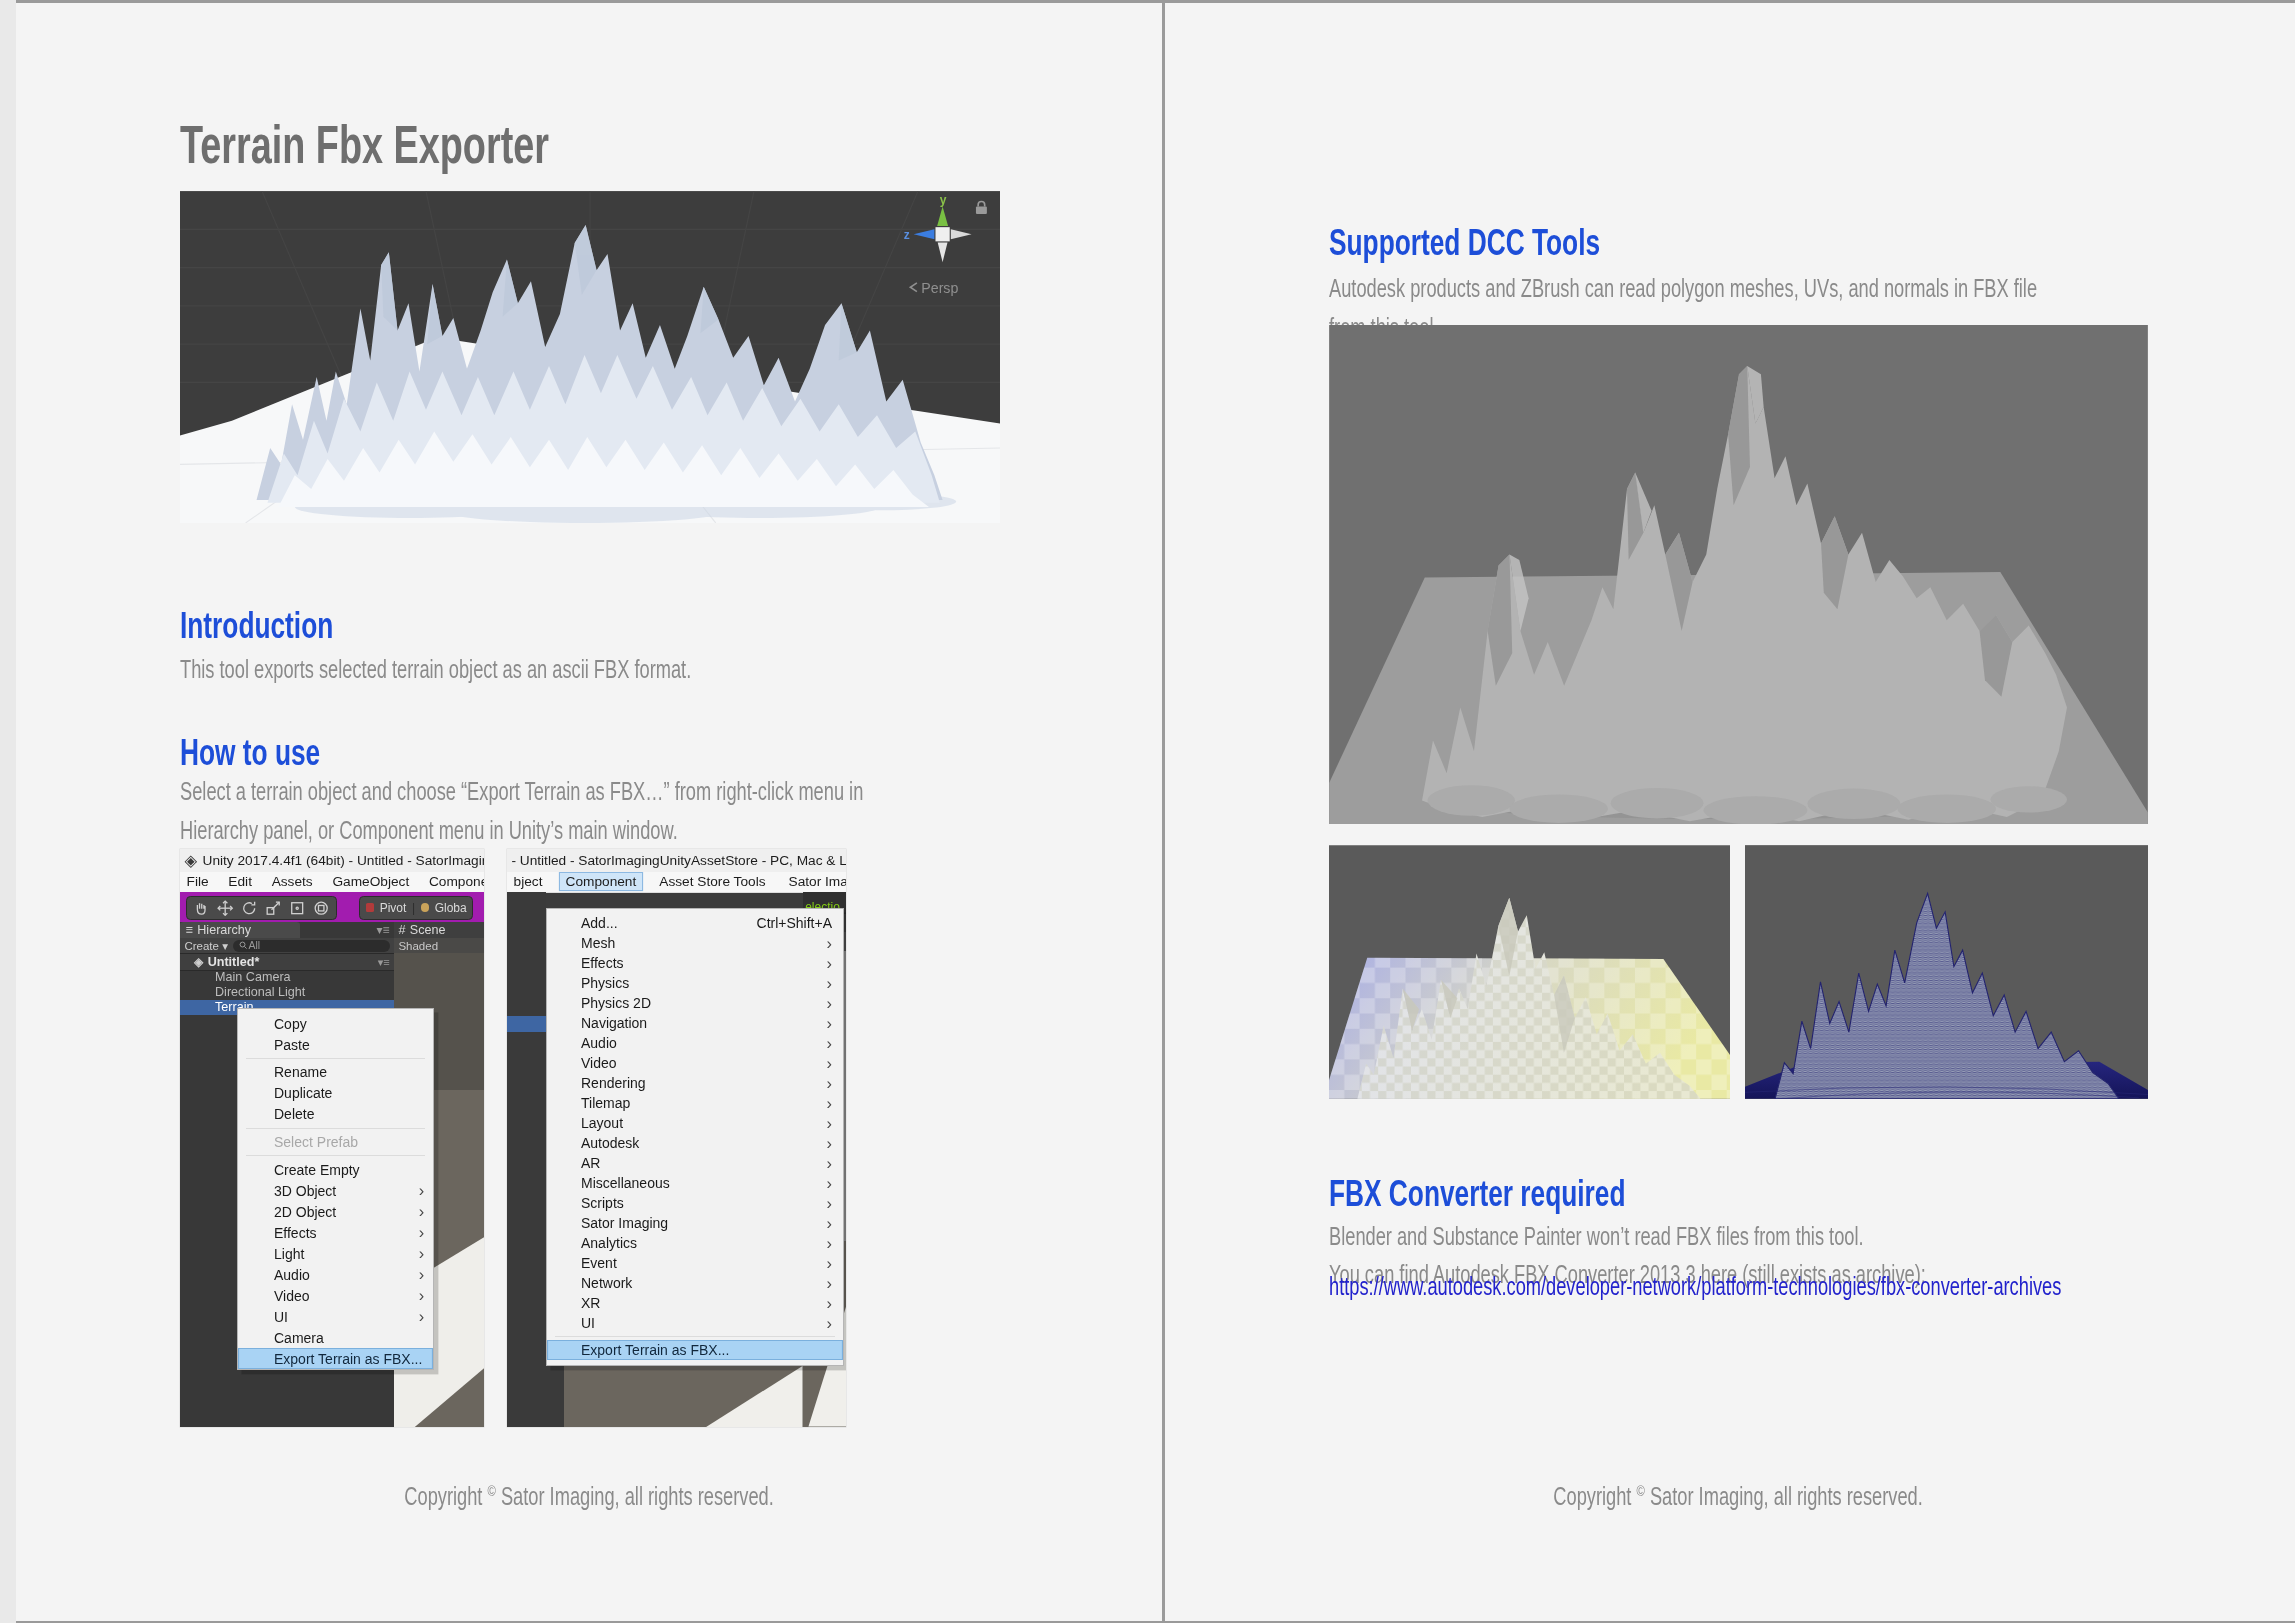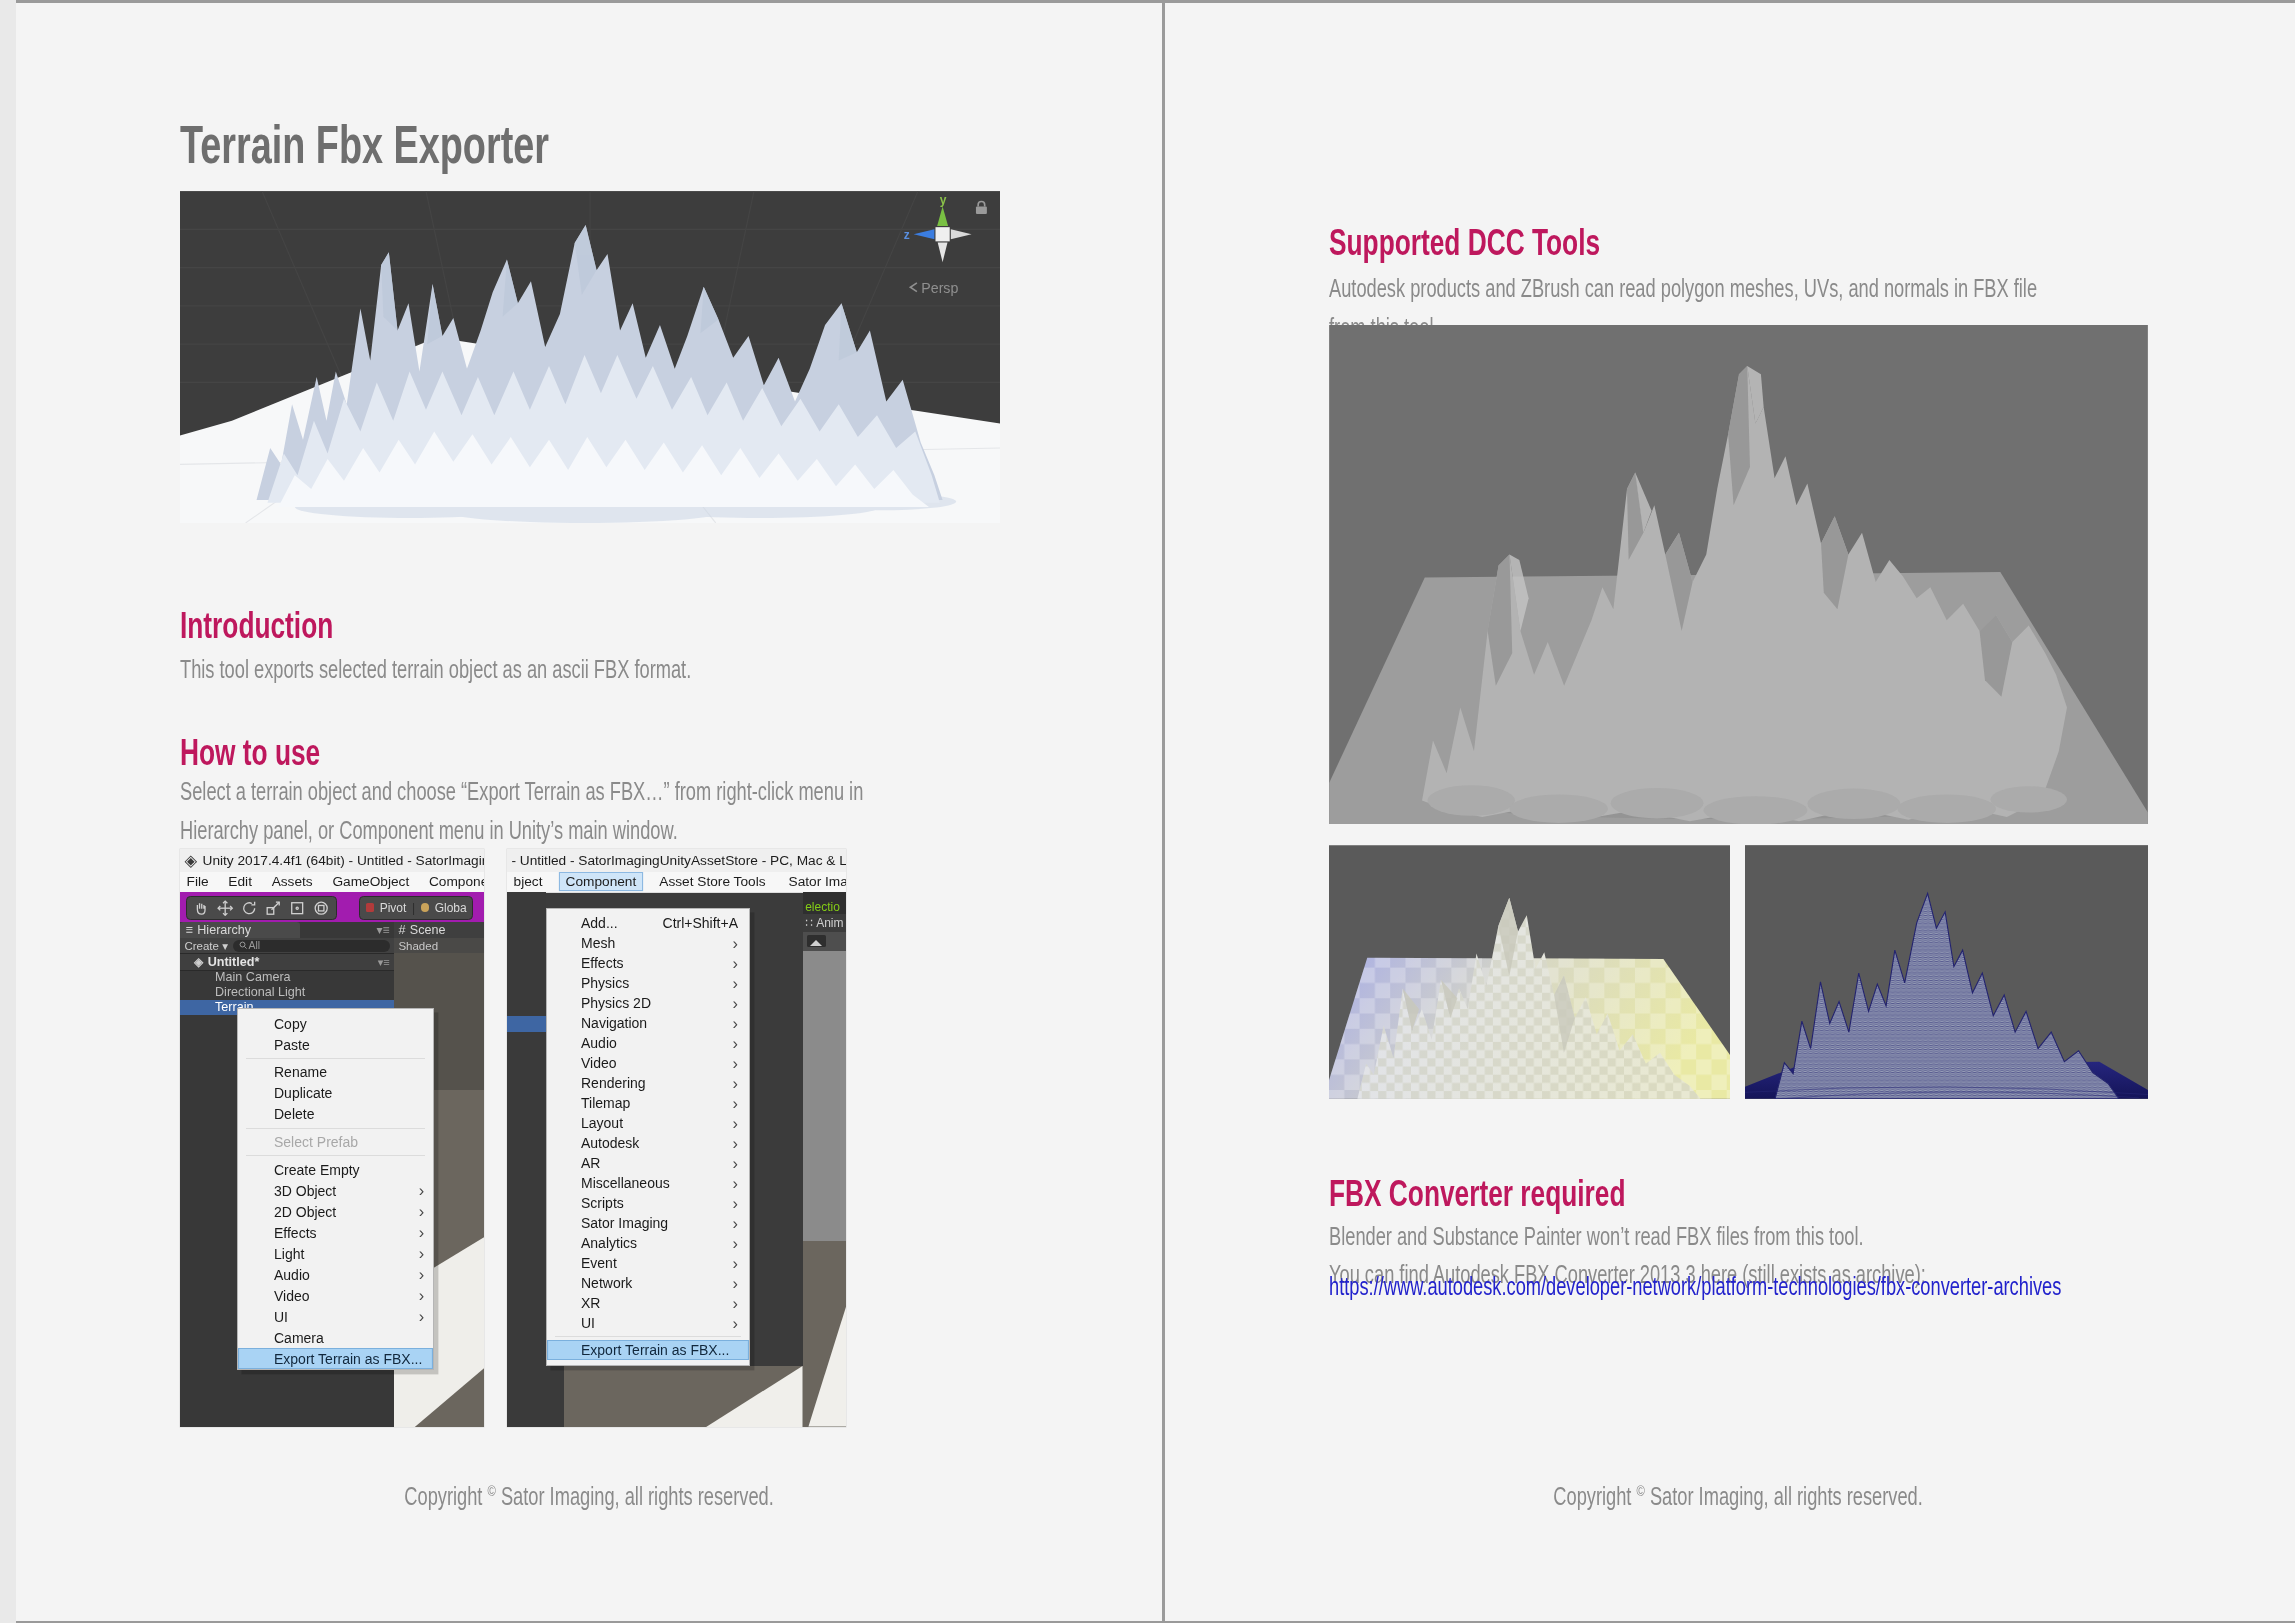--- a/index.html
+++ b/index.html
@@ -6,21 +6,21 @@
   .canvas{position:relative;width:2295px;height:1623px;background:#f4f4f4;overflow:hidden;
           font-family:"Liberation Sans",sans-serif;margin-left:16px;}
   .hline{position:absolute;left:0;width:2295px;height:2.7px;background:#9a9a9a;}
   .vdiv{position:absolute;top:0;bottom:0;left:1146px;width:3.3px;background:#9a9a9a;}
 
   .cond{display:inline-block;transform:scaleX(.73);transform-origin:0 50%;white-space:nowrap;}
   .cond-c{display:inline-block;transform:scaleX(.73);transform-origin:50% 50%;white-space:nowrap;}
 
   .title{position:absolute;left:164px;top:77px;font-size:54px;color:#6e6e6e;letter-spacing:0;}
   .title .cond{transform:scaleX(.70);}
-  .h2{position:absolute;font-size:36px;color:#be185d;}
+  .h2{position:absolute;font-size:36px;color:#1d4ed8;}
   .body{position:absolute;font-size:25px;color:#8a8a8a;}
   .copy{position:absolute;top:1482px;width:1147px;text-align:center;font-size:25px;color:#8a8a8a;}
   .copy sup{font-size:62%;}
   .link{position:absolute;font-size:25px;color:#2222cc;text-decoration:underline;}
 
   .imgbox{position:absolute;overflow:hidden;}
   .imgbox svg{display:block;}
 
   
   .shot{position:absolute;top:849px;height:578px;background:#3b3b3b;overflow:hidden;
@@ -65,21 +65,21 @@
   .scntab{position:absolute;left:0;top:0;right:0;height:16.4px;background:#3f3f3f;color:#dadada;font-size:12.6px;
           display:flex;align-items:center;gap:4.4px;padding:0 4.4px;}
   .shrow{position:absolute;left:0;top:16.4px;right:0;height:14.8px;background:#4a4947;color:#c8c8c8;font-size:11.5px;
          display:flex;align-items:center;padding:0 4.4px;}
   .scn1 .upper{position:absolute;left:0;top:31px;right:0;height:137px;background:#55524c;}
   .scn1 svg,.bot2 svg,.edgeR svg{position:absolute;left:0;top:0;}
 
   .cmenu{position:absolute;background:#f2f2f2;border:1.1px solid #b5b5b5;box-shadow:4.4px 4.4px 0 rgba(0,0,0,.18);
          box-sizing:border-box;padding:4.4px 0;margin:0;list-style:none;}
   .cm1{left:57px;top:159px;width:197px;height:362px;}
-  .cm2{left:39px;top:59px;width:204px;height:458px;}
+  .cm2{left:39px;top:59px;width:298px;height:458px;}
   .mi{height:21px;display:flex;align-items:center;padding:0 8.7px 0 36px;font-size:14px;color:#1a1a1a;position:relative;}
   .cm2 .mi{height:20px;padding:0 11px 0 34px;}
   .mi.sep{margin-bottom:6.6px;}
   .mi.sep::after{content:"";position:absolute;left:7.7px;right:7.7px;bottom:-3.8px;height:1.1px;background:#dcdcdc;}
   .mi.disabled{color:#a8a8a8;}
   .mi.highlight{background:#a9d3f4;box-shadow:inset 0 0 0 1.1px #7bb0dd;color:#11273c;}
   .mi .arr{margin-left:auto;color:#4a4a4a;font-size:16.4px;display:none;line-height:1;}
   .mi.arrow .arr{display:block;}
   .mi .sc{margin-left:auto;color:#1a1a1a;}
 

